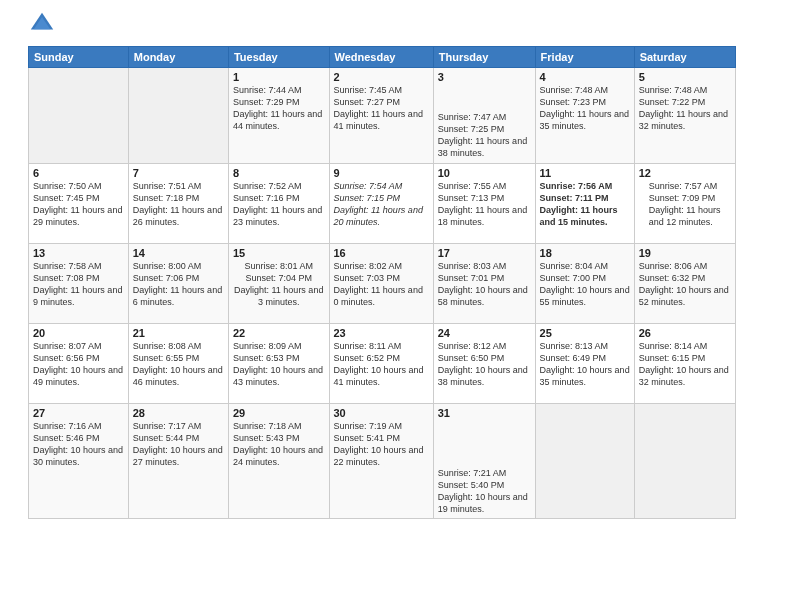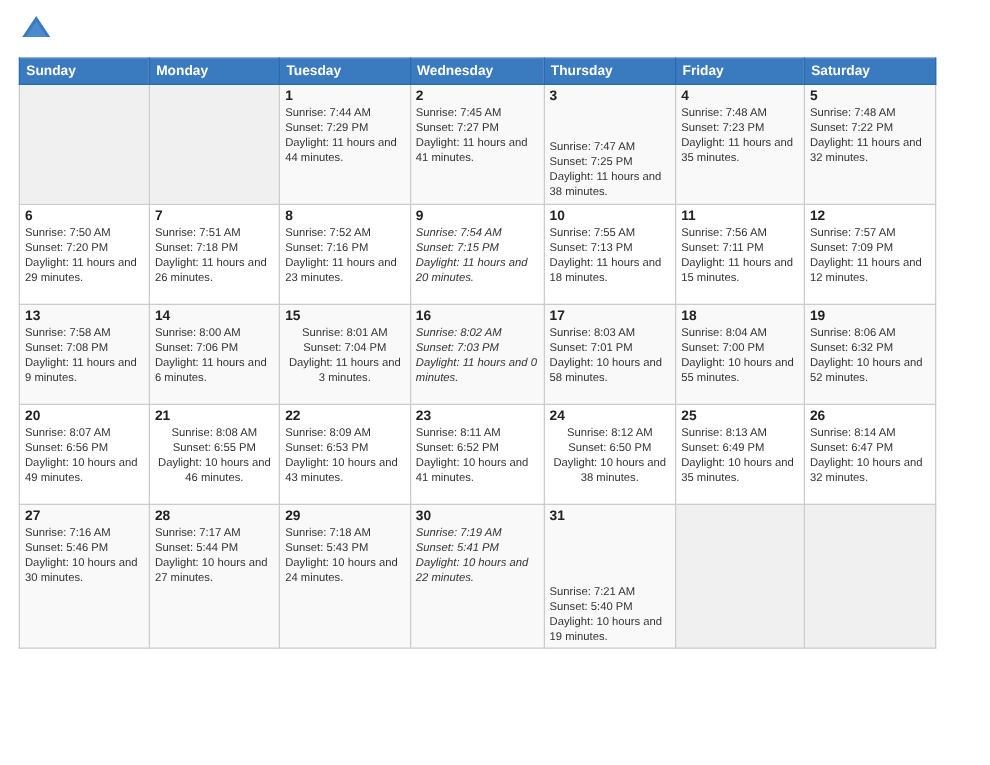--- a/index.html
+++ b/index.html
@@ -7,21 +7,21 @@
       font-family: Arial, sans-serif;
       background: #fff;
       width: 792px;
       height: 612px;
       overflow: hidden;
     }
     .page {
       width: 764px;
       height: 612px;
       background: #fff;
-      padding: 10px 15px;
+      padding: 10px 28px;
     }
     .header {
       display: flex;
       justify-content: space-between;
       align-items: flex-start;
       margin-bottom: 8px;
     }
     .logo {
       display: flex;
       align-items: center;
@@ -168,21 +168,21 @@
             <span class="day-number">5</span>
             <div class="day-info" style="white-space: pre-line;">Sunrise: 7:48 AM
 Sunset: 7:22 PM
 Daylight: 11 hours and 32 minutes.</div>
           </td>
         </tr>
         <tr>
           <td>
             <span class="day-number">6</span>
             <div class="day-info" style="white-space: pre-line;">Sunrise: 7:50 AM
-Sunset: 7:20 PM
+Sunset: 7:45 PM
 Daylight: 11 hours and 29 minutes.</div>
           </td>
           <td>
             <span class="day-number">7</span>
             <div class="day-info" style="white-space: pre-line;">Sunrise: 7:51 AM
 Sunset: 7:18 PM
 Daylight: 11 hours and 26 minutes.</div>
           </td>
           <td>
             <span class="day-number">8</span>
@@ -197,27 +197,27 @@
 Daylight: 11 hours and 20 minutes.</div>
           </td>
           <td>
             <span class="day-number">10</span>
             <div class="day-info" style="white-space: pre-line;">Sunrise: 7:55 AM
 Sunset: 7:13 PM
 Daylight: 11 hours and 18 minutes.</div>
           </td>
           <td>
             <span class="day-number">11</span>
-            <div class="day-info" style="white-space: pre-line;">Sunrise: 7:56 AM
+            <div class="day-info" style="white-space: pre-line; font-weight: bold;">Sunrise: 7:56 AM
 Sunset: 7:11 PM
 Daylight: 11 hours and 15 minutes.</div>
           </td>
           <td>
             <span class="day-number">12</span>
-            <div class="day-info" style="white-space: pre-line;">Sunrise: 7:57 AM
+            <div class="day-info" style="white-space: pre-line; margin-left: 10px;">Sunrise: 7:57 AM
 Sunset: 7:09 PM
 Daylight: 11 hours and 12 minutes.</div>
           </td>
         </tr>
         <tr>
           <td>
             <span class="day-number">13</span>
             <div class="day-info" style="white-space: pre-line;">Sunrise: 7:58 AM
 Sunset: 7:08 PM
 Daylight: 11 hours and 9 minutes.</div>
@@ -229,21 +229,21 @@
 Daylight: 11 hours and 6 minutes.</div>
           </td>
           <td>
             <span class="day-number">15</span>
             <div class="day-info" style="white-space: pre-line; text-align: center;">Sunrise: 8:01 AM
 Sunset: 7:04 PM
 Daylight: 11 hours and 3 minutes.</div>
           </td>
           <td>
             <span class="day-number">16</span>
-            <div class="day-info" style="white-space: pre-line; font-style: italic;">Sunrise: 8:02 AM
+            <div class="day-info" style="white-space: pre-line;">Sunrise: 8:02 AM
 Sunset: 7:03 PM
 Daylight: 11 hours and 0 minutes.</div>
           </td>
           <td>
             <span class="day-number">17</span>
             <div class="day-info" style="white-space: pre-line;">Sunrise: 8:03 AM
 Sunset: 7:01 PM
 Daylight: 10 hours and 58 minutes.</div>
           </td>
           <td>
@@ -261,52 +261,52 @@
         </tr>
         <tr>
           <td>
             <span class="day-number">20</span>
             <div class="day-info" style="white-space: pre-line;">Sunrise: 8:07 AM
 Sunset: 6:56 PM
 Daylight: 10 hours and 49 minutes.</div>
           </td>
           <td>
             <span class="day-number">21</span>
-            <div class="day-info" style="white-space: pre-line; text-align: center;">Sunrise: 8:08 AM
+            <div class="day-info" style="white-space: pre-line;">Sunrise: 8:08 AM
 Sunset: 6:55 PM
 Daylight: 10 hours and 46 minutes.</div>
           </td>
           <td>
             <span class="day-number">22</span>
             <div class="day-info" style="white-space: pre-line;">Sunrise: 8:09 AM
 Sunset: 6:53 PM
 Daylight: 10 hours and 43 minutes.</div>
           </td>
           <td>
             <span class="day-number">23</span>
             <div class="day-info" style="white-space: pre-line;">Sunrise: 8:11 AM
 Sunset: 6:52 PM
 Daylight: 10 hours and 41 minutes.</div>
           </td>
           <td>
             <span class="day-number">24</span>
-            <div class="day-info" style="white-space: pre-line; text-align: center;">Sunrise: 8:12 AM
+            <div class="day-info" style="white-space: pre-line;">Sunrise: 8:12 AM
 Sunset: 6:50 PM
 Daylight: 10 hours and 38 minutes.</div>
           </td>
           <td>
             <span class="day-number">25</span>
             <div class="day-info" style="white-space: pre-line;">Sunrise: 8:13 AM
 Sunset: 6:49 PM
 Daylight: 10 hours and 35 minutes.</div>
           </td>
           <td>
             <span class="day-number">26</span>
             <div class="day-info" style="white-space: pre-line;">Sunrise: 8:14 AM
-Sunset: 6:47 PM
+Sunset: 6:15 PM
 Daylight: 10 hours and 32 minutes.</div>
           </td>
         </tr>
         <tr>
           <td>
             <span class="day-number">27</span>
             <div class="day-info" style="white-space: pre-line;">Sunrise: 7:16 AM
 Sunset: 5:46 PM
 Daylight: 10 hours and 30 minutes.</div>
           </td>
@@ -317,21 +317,21 @@
 Daylight: 10 hours and 27 minutes.</div>
           </td>
           <td>
             <span class="day-number">29</span>
             <div class="day-info" style="white-space: pre-line;">Sunrise: 7:18 AM
 Sunset: 5:43 PM
 Daylight: 10 hours and 24 minutes.</div>
           </td>
           <td>
             <span class="day-number">30</span>
-            <div class="day-info" style="white-space: pre-line; font-style: italic;">Sunrise: 7:19 AM
+            <div class="day-info" style="white-space: pre-line;">Sunrise: 7:19 AM
 Sunset: 5:41 PM
 Daylight: 10 hours and 22 minutes.</div>
           </td>
           <td>
             <span class="day-number">31</span>
             <div class="day-info" style="white-space: pre-line; margin-top: 48px;">Sunrise: 7:21 AM
 Sunset: 5:40 PM
 Daylight: 10 hours and 19 minutes.</div>
           </td>
           <td class="empty-cell"></td>

